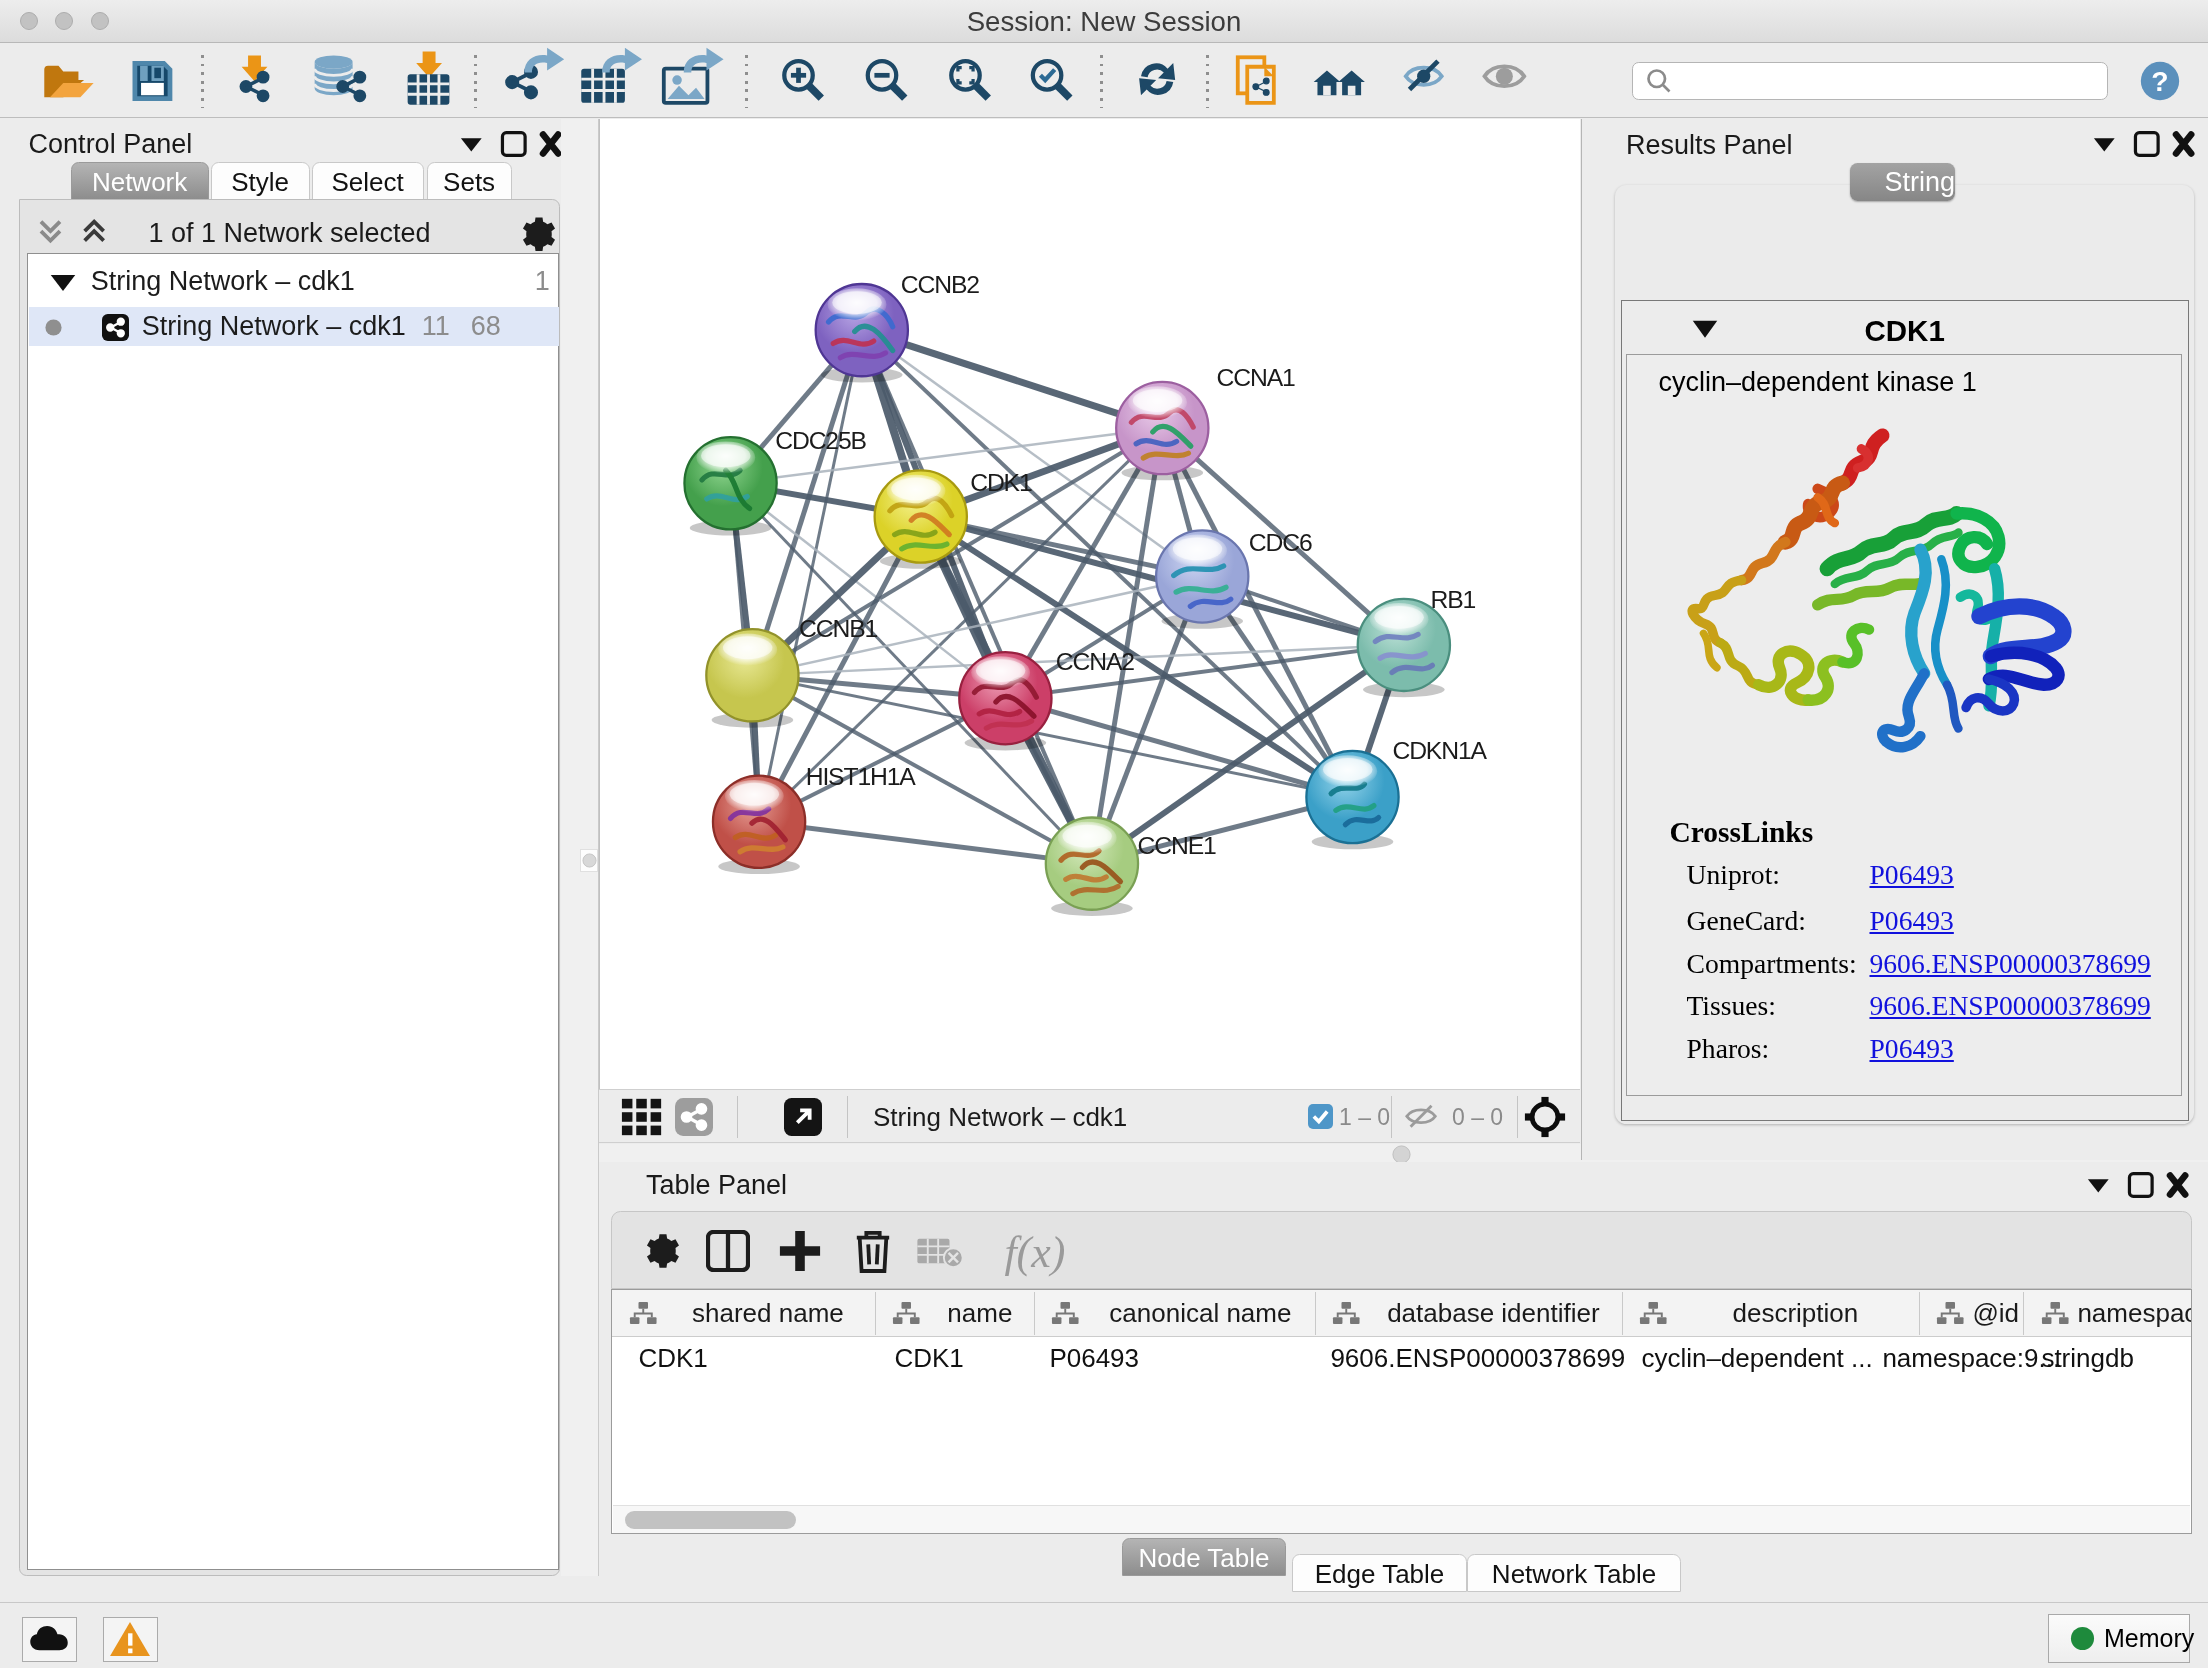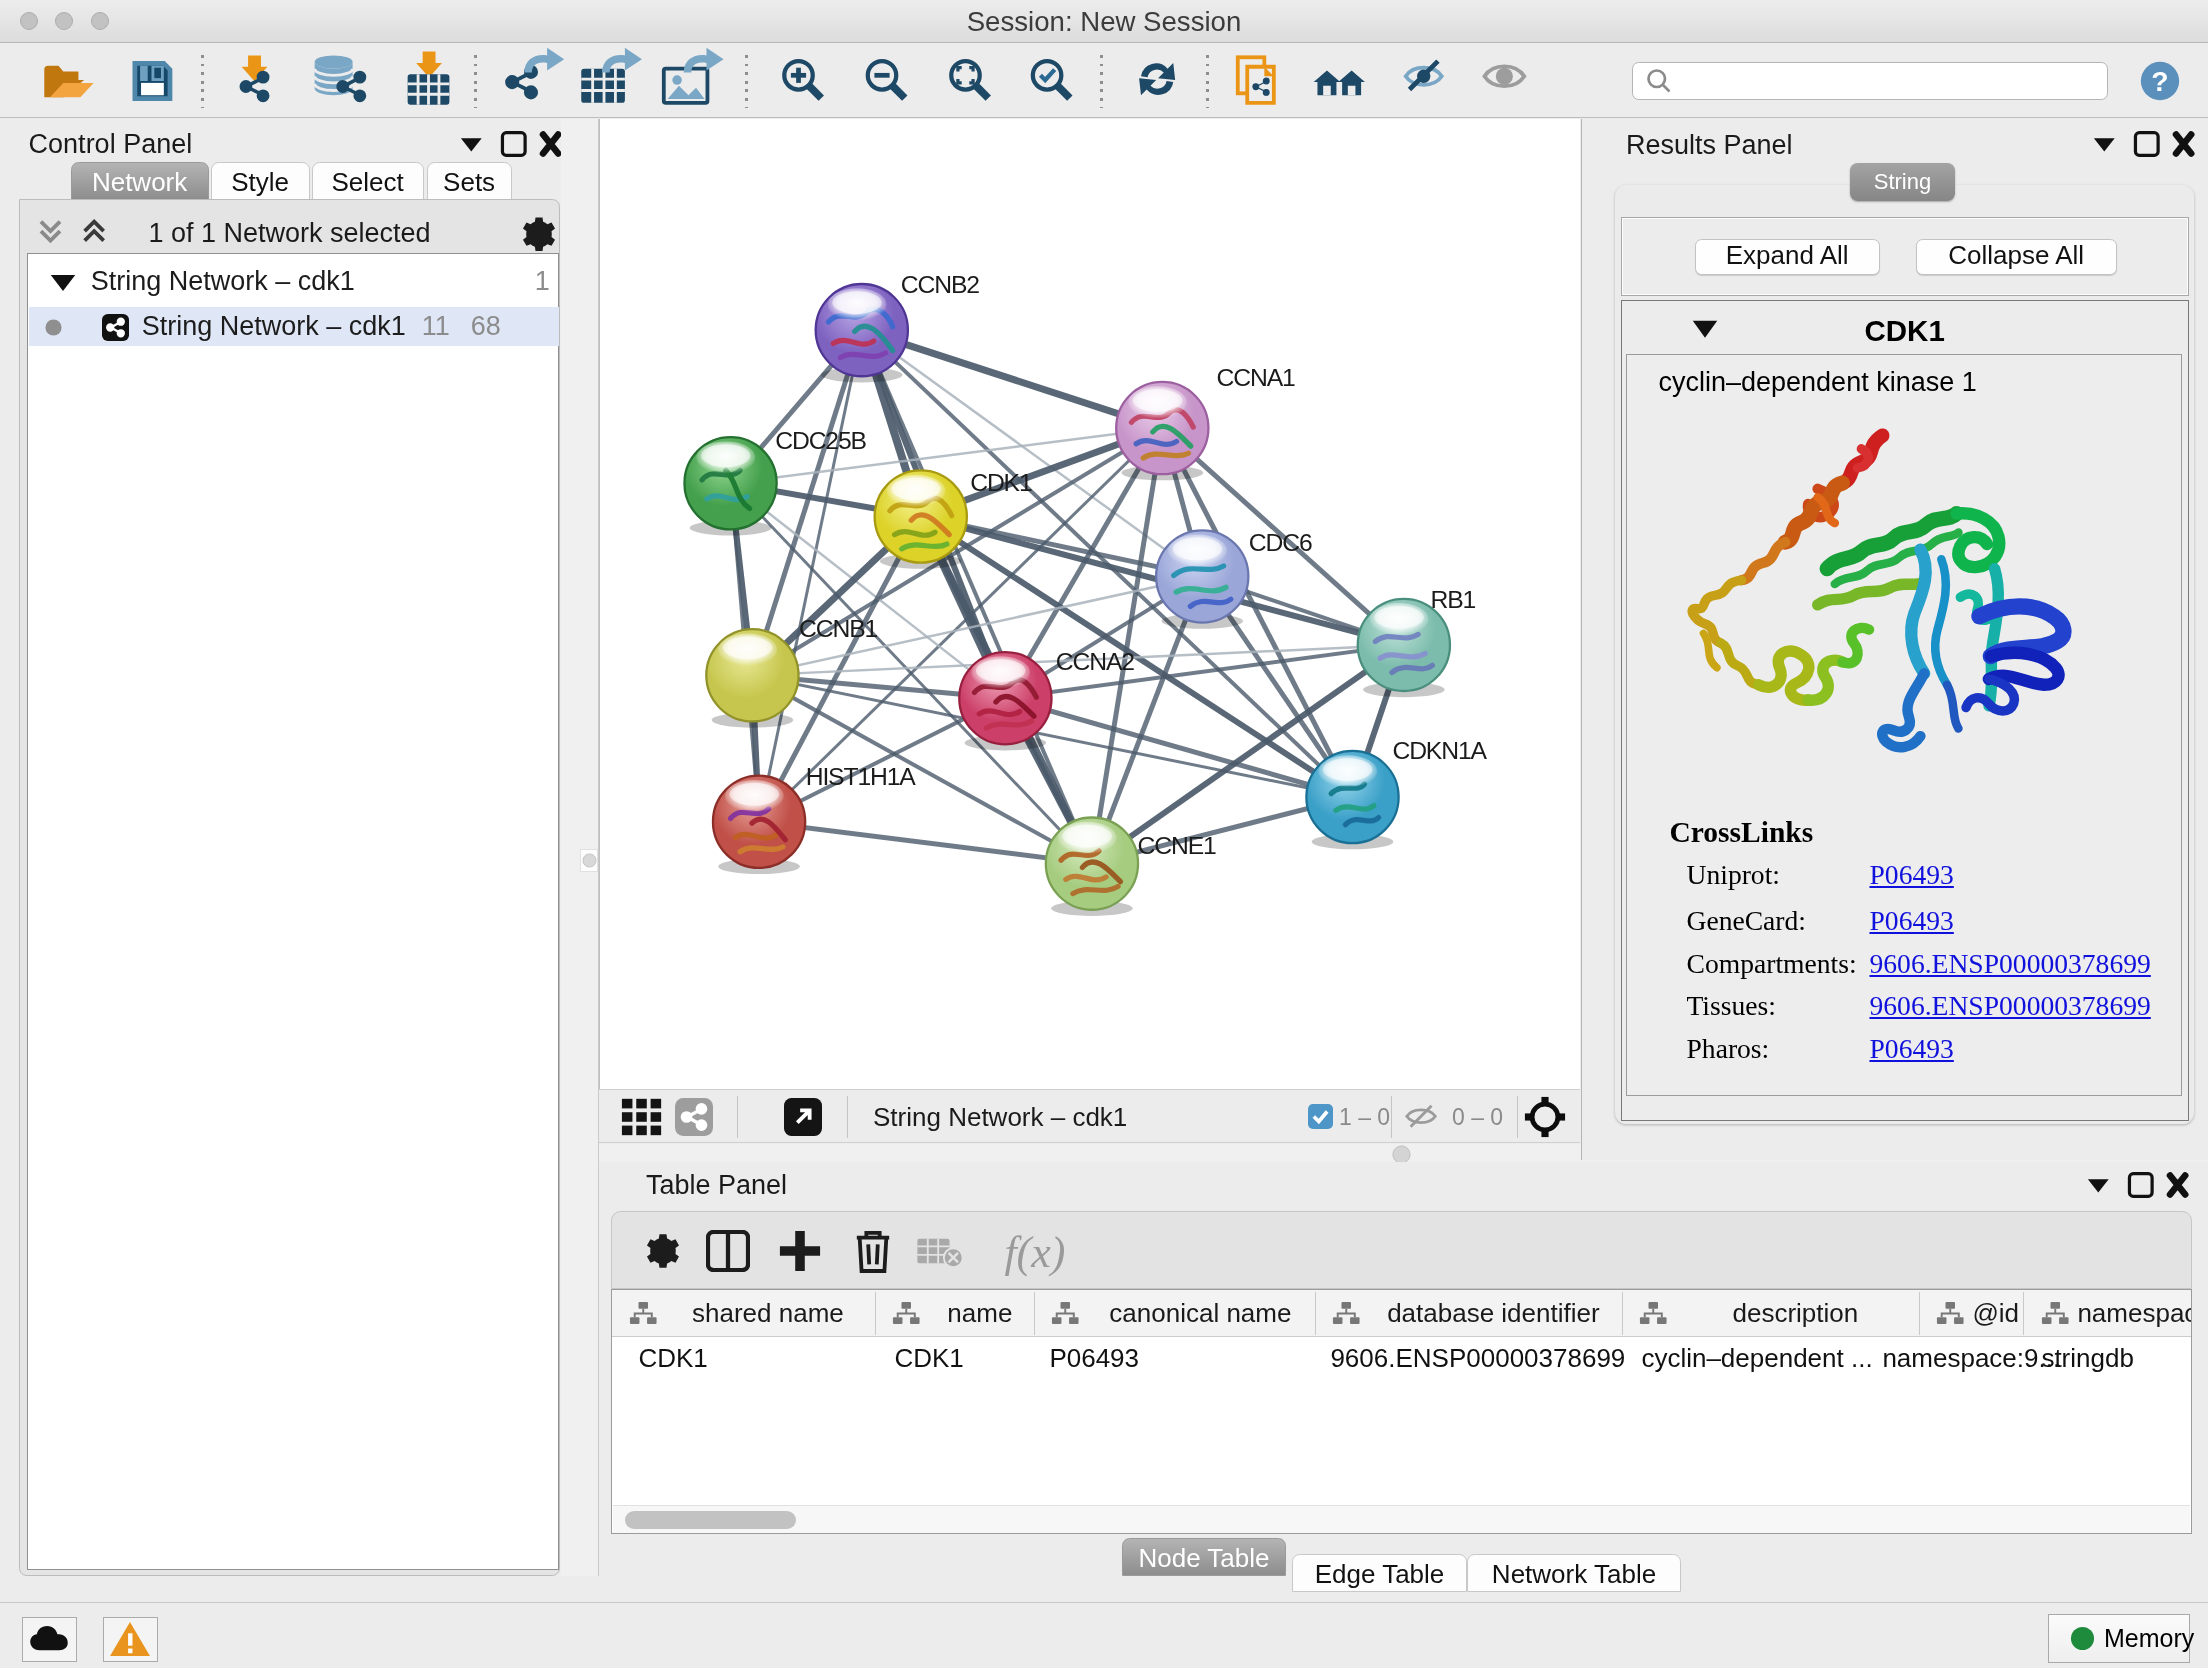--- a/index.html
+++ b/index.html
@@ -21,21 +21,21 @@
 #ctrlsub { position:absolute; left:11.4px; top:78px; width:541px; height:1377px; background:#e4e4e4; border:1px solid #bcbcbc; border-radius:0 7.6px 7.6px 7.6px; }
 #treebox { position:absolute; left:6.7px; top:53px; width:532px; height:1317px; background:#ffffff; border:1px solid #8f8f8f; }
 .trow { position:absolute; left:1px; width:530px; height:43px; font-size:27px; color:#1c1c1c; }
 .rnum { position:absolute; font-size:27px; color:#8c8c8c; }
 
 #netcanvas { left:599px; top:119px; width:981px; height:970px; background:#ffffff; border-left:1px solid #c0c0c0;}
 #canvtb { left:599px; top:1089px; width:981px; height:54px; background:#ececec; border-top:1px solid #cfcfcf; border-bottom:1px solid #cfcfcf; }
 .ctsep { position:absolute; top:5.7px; height:42px; width:0; border-left:1px solid #c4c4c4; }
 
 #resultspanel { left:1581px; top:119px; width:628px; height:1041px; background:#ececec; border-left:1px solid #b5b5b5; }
-#stringtab { position:absolute; left:268px; top:44px; width:105px; height:38px; border-radius:7.6px; background:linear-gradient(#a3a3a3,#868686); color:#fff; font-size:22px; text-align:center; line-height:38px; box-shadow:0 1px 1.9px rgba(0,0,0,.3); z-index:5;}
+#stringtab { position:absolute; left:268px; top:44px; width:105px; height:38px; border-radius:7.6px; background:linear-gradient(#a3a3a3,#868686); color:#fff; font-size:27px; text-align:right; line-height:38px; box-shadow:0 1px 1.9px rgba(0,0,0,.3); z-index:5;}
 #resouter { position:absolute; left:33px; top:66px; width:579px; height:939px; background:#ebebeb; border-radius:11.4px; box-shadow:0 1px 2.9px rgba(0,0,0,.25); }
 #resbox1 { position:absolute; left:5.7px; top:32px; width:568px; height:79px; background:#ececec; border:1px solid #a8a8a8; box-shadow:inset 0 0 0 1px #fdfdfd; }
 .rbtn { position:absolute; top:21px; height:36px; background:#fefefe; border:1px solid #c3c3c3; border-radius:6.7px; font-size:26px; text-align:center; color:#111; box-shadow:0 1px 1px rgba(0,0,0,.15);}
 #resbox2 { position:absolute; left:5.7px; top:115px; width:568px; height:821px; background:#ececec; border:1px solid #787878; }
 #rescontent { position:absolute; left:4.8px; top:53px; width:556px; height:742px; background:#ededed; border:1px solid #9b9b9b;text-align:center; }
 .serif { font-family:"Liberation Serif", serif; }
 .clrow { position:absolute; font-size:27.6px; color:#000; }
 .cllink { color:#1111dd; text-decoration:underline; }
 
 #tablepanel { left:599px; top:1162px; width:1609px; height:439px; background:#ececec; }
@@ -592,24 +592,20 @@
   </svg>
 
 <div id="resultspanel" class="abs">
   <div class="panelhdr" style="position:absolute;left:44px;top:10.5px;">Results Panel</div>
   <svg width="114" height="34" style="position:absolute;left:504px;top:7.6px;" viewBox="0 0 120 36">
     <path d="M8 12 L30 12 L19 26 Z" fill="#111"></path>
     <rect x="52" y="6" width="24" height="24" rx="4" fill="none" stroke="#111" stroke-width="3.4"></rect>
     <path d="M95 8 L111 28 M111 8 L95 28" stroke="#111" stroke-width="7" stroke-linecap="round"></path>
   </svg>
   <div id="resouter">
-    <div id="resbox1">
-      <div class="rbtn" style="left:73px;width:185px;">Expand All</div>
-      <div class="rbtn" style="left:294px;width:201px;">Collapse All</div>
-    </div>
     <div id="resbox2">
       <svg width="32" height="28.5" style="position:absolute;left:67px;top:14.3px;" viewBox="0 0 34 30">
           <path d="M4 6 L30 6 L17 24 Z" fill="#111"></path>
         </svg>
       <div style="position:absolute;left:0;top:13.3px;width:100%;text-align:center;font-size:29.5px;font-weight:bold;color:#000;">CDK1</div>
       <div id="rescontent">
         <div style="position:absolute;left:31px;top:12.4px;font-size:27px;color:#000;">cyclin–dependent kinase 1</div>
         <svg id="protsvg" width="409" height="352" style="position:absolute;left:48px;top:52px;" viewBox="0 0 430 370">
             <g fill="none" stroke-linecap="round" stroke-linejoin="round">
               <path d="M218 30 C200 42 212 52 196 58 C180 64 190 74 176 80" stroke="#cf2020" stroke-width="15"></path>

